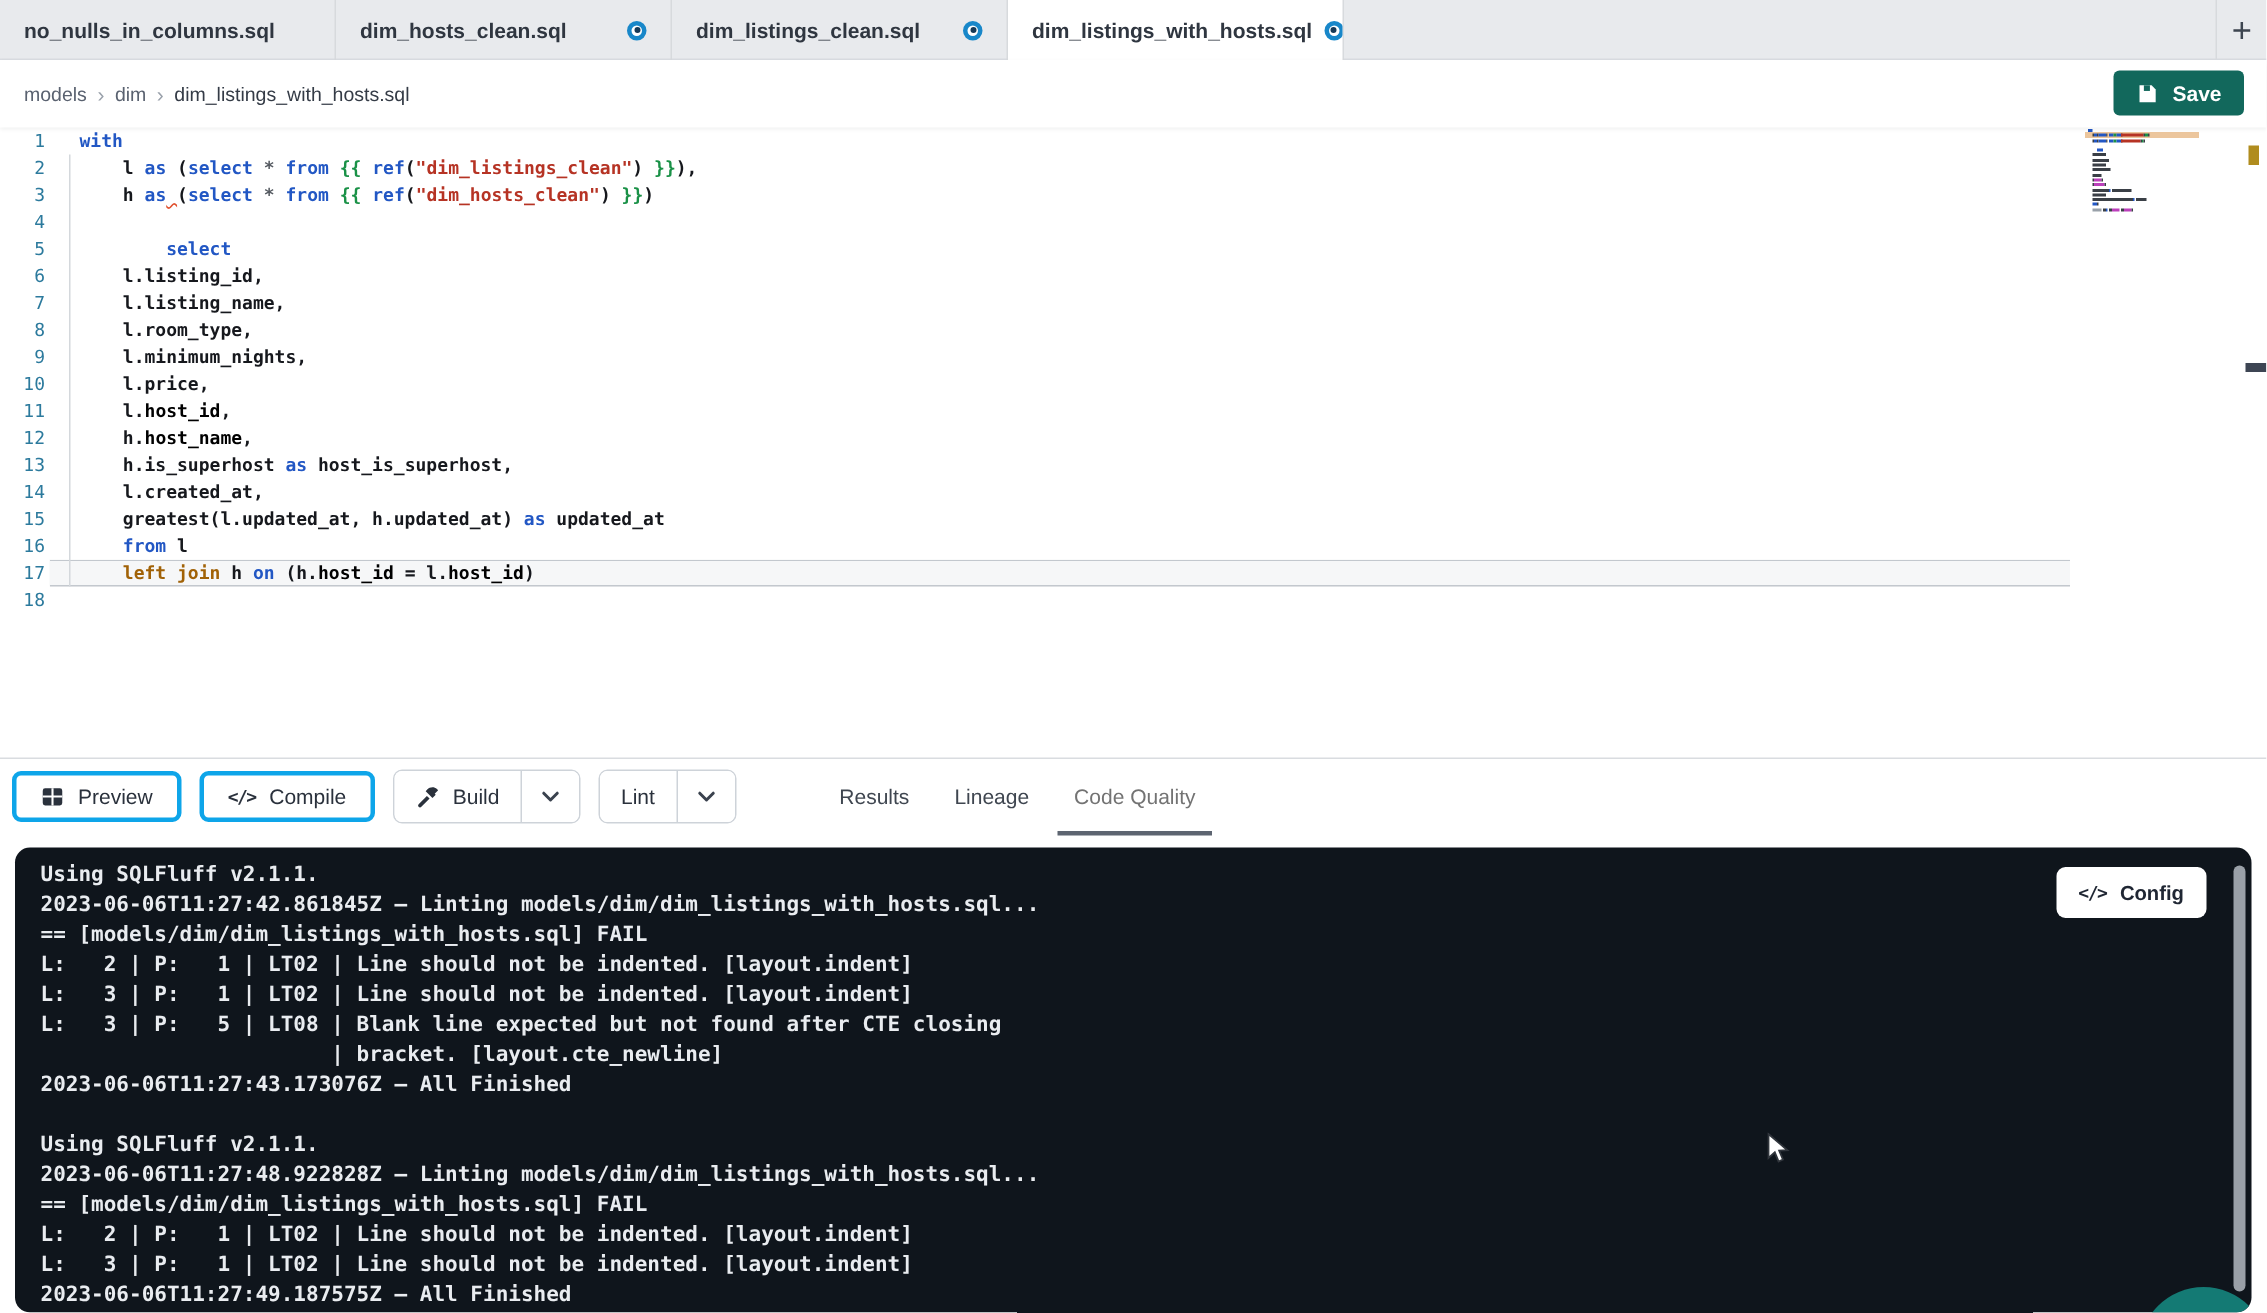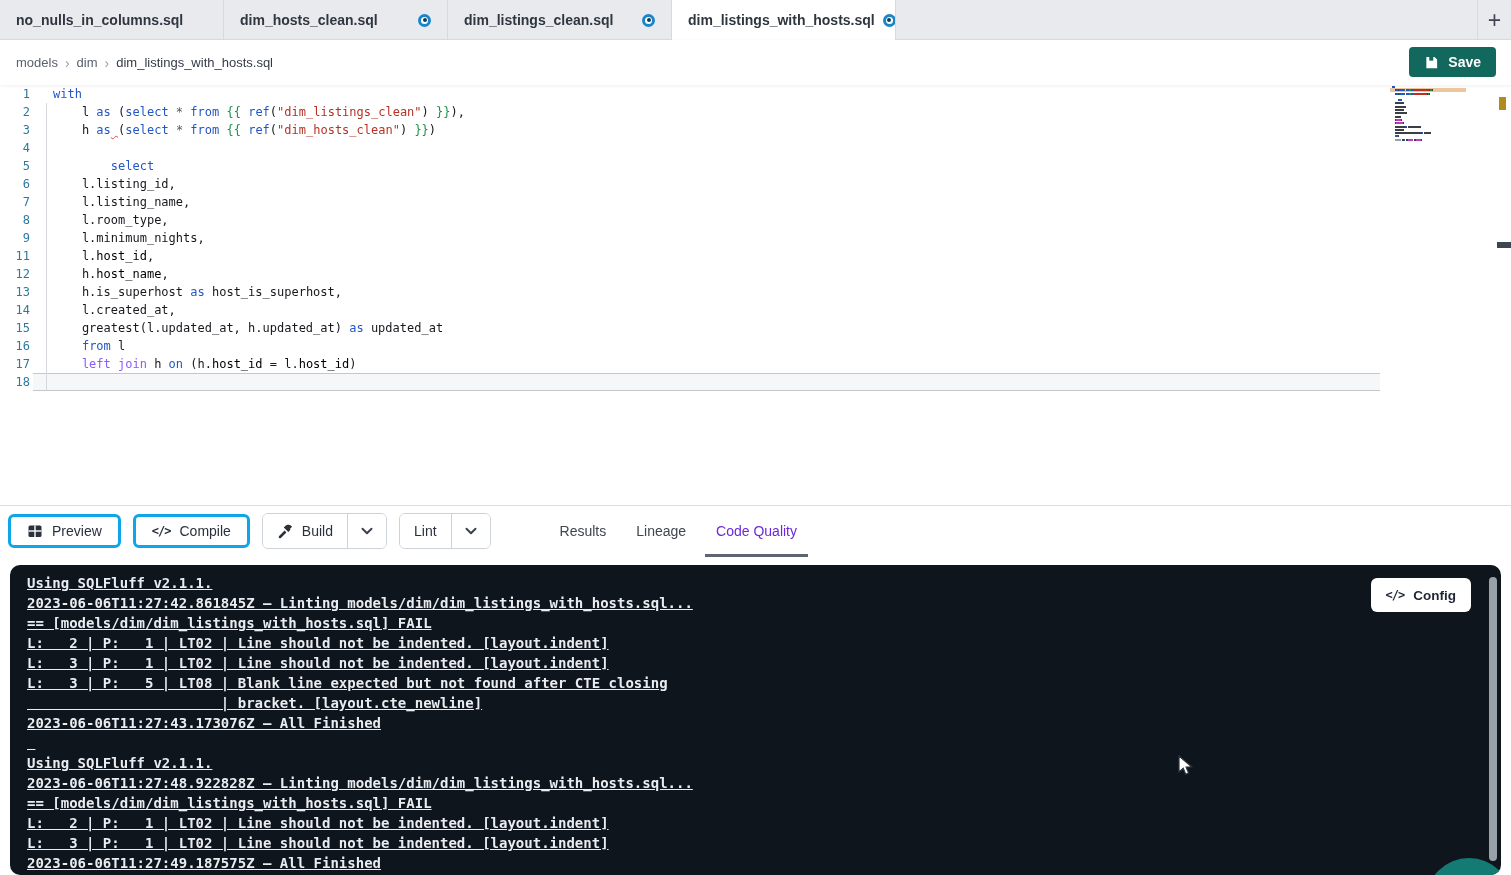--- a/index.html
+++ b/index.html
@@ -68,27 +68,27 @@
   }
   .indent-guide {
     position:absolute; left:46px; top:18px; width:1px; height:288px;
     background:#d4d8dc;
   }
   .code-lines { position:relative; }
   .code-line { display:flex; height:18px; white-space:pre; position:relative; }
   .gutter {
     width:30px; text-align:right; color:#2c7a9d; flex:none; user-select:none;
   }
-  .code-text { padding-left:23px; }
+  .code-text { padding-left:23px;font-weight:bold; }
   .kw { color:#2257c4; }
   .pl { color:#16181d; }
   .st { color:#b63324; }
   .jj { color:#1a9147; }
   .mg { color:#000000; }
-  .gr { color:#8b5cf6; }
+  .gr { color:#a16207; }
   .op { color:#555a61; }
   .sq { text-decoration:underline wavy #e0502e 1px; text-decoration-skip-ink:none; }
 
   
   .minimap {
     position:absolute; left:1390px; top:0; width:72px; height:420px;
     background:#ffffff;
   }
   .mm-highlight { position:absolute; left:0; right:-4px; top:3px; height:4px; background:#ecc69d; }
   .mm-rows { position:absolute; top:1px; left:2px; right:0; }
@@ -115,37 +115,37 @@
   .split { display:flex; border:1px solid #ced3d9; border-radius:6px; margin-right:12px; overflow:hidden; }
   .split-seg { padding:0 14px; }
   .split-seg + .split-seg { border-left:1px solid #ced3d9; padding:0 12px; }
   .code-glyph { font-family:"DejaVu Sans Mono",monospace; font-weight:bold; font-size:12px; letter-spacing:-1px; }
 
   .panel-tabs { display:flex; margin-left:42px; height:51px; }
   .ptab {
     display:flex; align-items:center; padding:0 15px; font-size:14px;
     color:#3f4650; cursor:pointer; position:relative; white-space:nowrap;
   }
-  .ptab.active { color:#6d28d9; }
+  .ptab.active { color:#737373; }
   .ptab.active::after {
     content:''; position:absolute; left:4px; right:4px; bottom:0; height:3px;
     background:#5d6571;
   }
 
   
   .terminal {
     position:absolute; left:10px; top:565px; width:1491px; height:310px;
     background:#0f151c; border-radius:10px; overflow:hidden;
   }
   .terminal-output {
     position:absolute; top:8px; left:17px; right:40px;
     font-family:"DejaVu Sans Mono", monospace; font-size:14px; font-weight:bold;
     color:#e9ecf0; line-height:20px; white-space:pre;
   }
-  .tline { height:20px;text-decoration:underline; }
+  .tline { height:20px; }
   .config-btn {
     position:absolute; right:30px; top:13px; height:34px;
     background:#ffffff; border:none; border-radius:6px; padding:0 15px;
     display:flex; align-items:center; gap:9px; font-size:13.5px; font-weight:bold;
     color:#1f2633; cursor:pointer; font-family:"Liberation Sans",sans-serif; z-index:3;
   }
   .term-scrollbar {
     position:absolute; right:4px; top:12px; width:8px; height:284px;
     background:#9aa0a8; border-radius:4px; z-index:2; cursor:pointer;
   }
@@ -208,20 +208,21 @@
   <div class="code-lines">
       <div class="code-line"><span class="gutter">1</span><span class="code-text"><span class="kw">with</span></span></div>
       <div class="code-line"><span class="gutter">2</span><span class="code-text"><span class="pl">    l </span><span class="kw">as</span><span class="pl"> (</span><span class="kw">select</span><span class="pl"> </span><span class="op">*</span><span class="pl"> </span><span class="kw">from</span><span class="pl"> </span><span class="jj">{{</span><span class="pl"> </span><span class="kw">ref</span><span class="pl">(</span><span class="st">"dim_listings_clean"</span><span class="pl">) </span><span class="jj">}}</span><span class="pl">),</span></span></div>
       <div class="code-line"><span class="gutter">3</span><span class="code-text"><span class="pl">    h </span><span class="kw">as</span><span class="sq"> </span><span class="pl">(</span><span class="kw">select</span><span class="pl"> </span><span class="op">*</span><span class="pl"> </span><span class="kw">from</span><span class="pl"> </span><span class="jj">{{</span><span class="pl"> </span><span class="kw">ref</span><span class="pl">(</span><span class="st">"dim_hosts_clean"</span><span class="pl">) </span><span class="jj">}}</span><span class="pl">)</span></span></div>
       <div class="code-line"><span class="gutter">4</span><span class="code-text"></span></div>
       <div class="code-line"><span class="gutter">5</span><span class="code-text"><span class="pl">        </span><span class="kw">select</span></span></div>
       <div class="code-line"><span class="gutter">6</span><span class="code-text"><span class="pl">    l.listing_id,</span></span></div>
       <div class="code-line"><span class="gutter">7</span><span class="code-text"><span class="pl">    l.listing_name,</span></span></div>
       <div class="code-line"><span class="gutter">8</span><span class="code-text"><span class="pl">    l.room_type,</span></span></div>
       <div class="code-line"><span class="gutter">9</span><span class="code-text"><span class="pl">    l.minimum_nights,</span></span></div>
+      <div class="code-line"><span class="gutter">10</span><span class="code-text"><span class="pl">    l.price,</span></span></div>
       <div class="code-line"><span class="gutter">11</span><span class="code-text"><span class="pl">    l.</span><span class="mg">host_id</span><span class="pl">,</span></span></div>
       <div class="code-line"><span class="gutter">12</span><span class="code-text"><span class="pl">    h.</span><span class="mg">host_name</span><span class="pl">,</span></span></div>
       <div class="code-line"><span class="gutter">13</span><span class="code-text"><span class="pl">    h.is_superhost </span><span class="kw">as</span><span class="pl"> host_is_superhost,</span></span></div>
       <div class="code-line"><span class="gutter">14</span><span class="code-text"><span class="pl">    l.created_at,</span></span></div>
       <div class="code-line"><span class="gutter">15</span><span class="code-text"><span class="pl">    greatest(l.updated_at, h.updated_at) </span><span class="kw">as</span><span class="pl"> updated_at</span></span></div>
       <div class="code-line"><span class="gutter">16</span><span class="code-text"><span class="pl">    </span><span class="kw">from</span><span class="pl"> l</span></span></div>
       <div class="code-line current"><span class="gutter">17</span><span class="code-text"><span class="gr">    left join</span><span class="pl"> h </span><span class="kw">on</span><span class="pl"> (h.</span><span class="mg">host_id</span><span class="pl"> = l.</span><span class="mg">host_id</span><span class="pl">)</span></span></div>
       <div class="code-line"><span class="gutter">18</span><span class="code-text"></span></div>
     </div>
 

